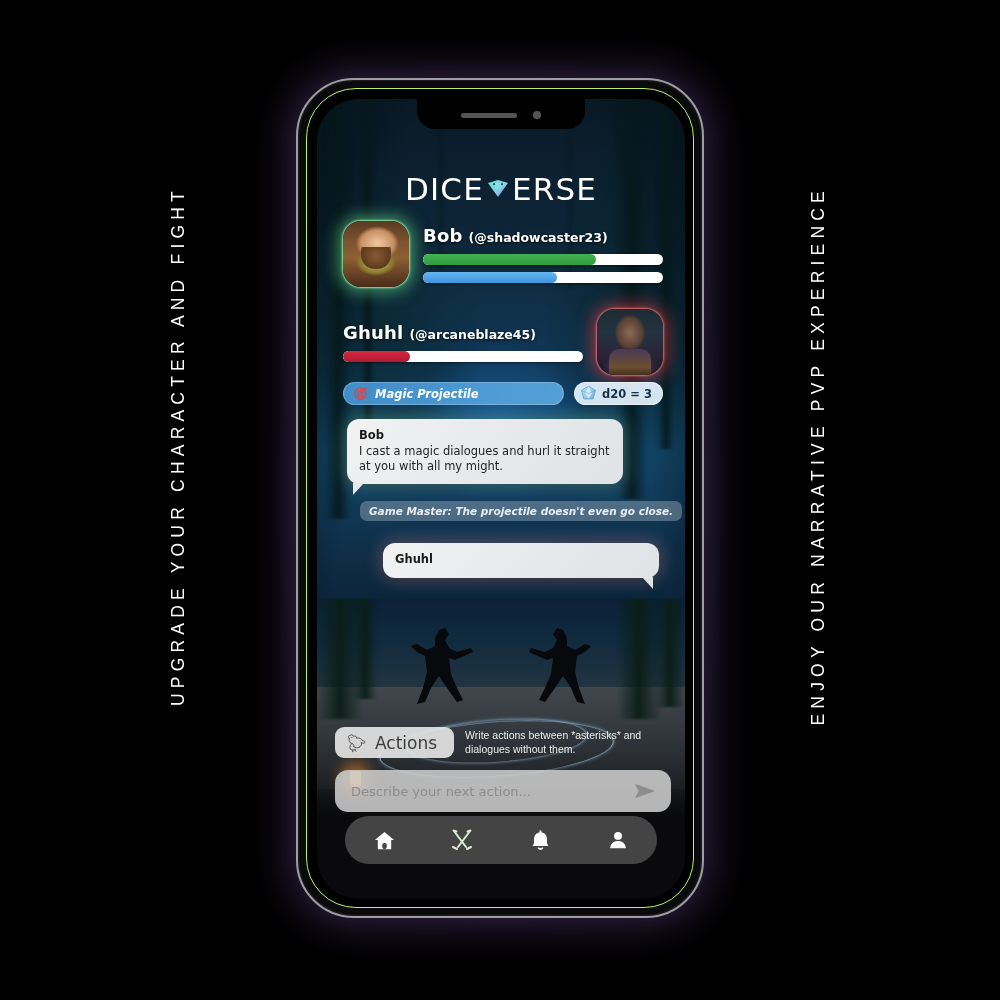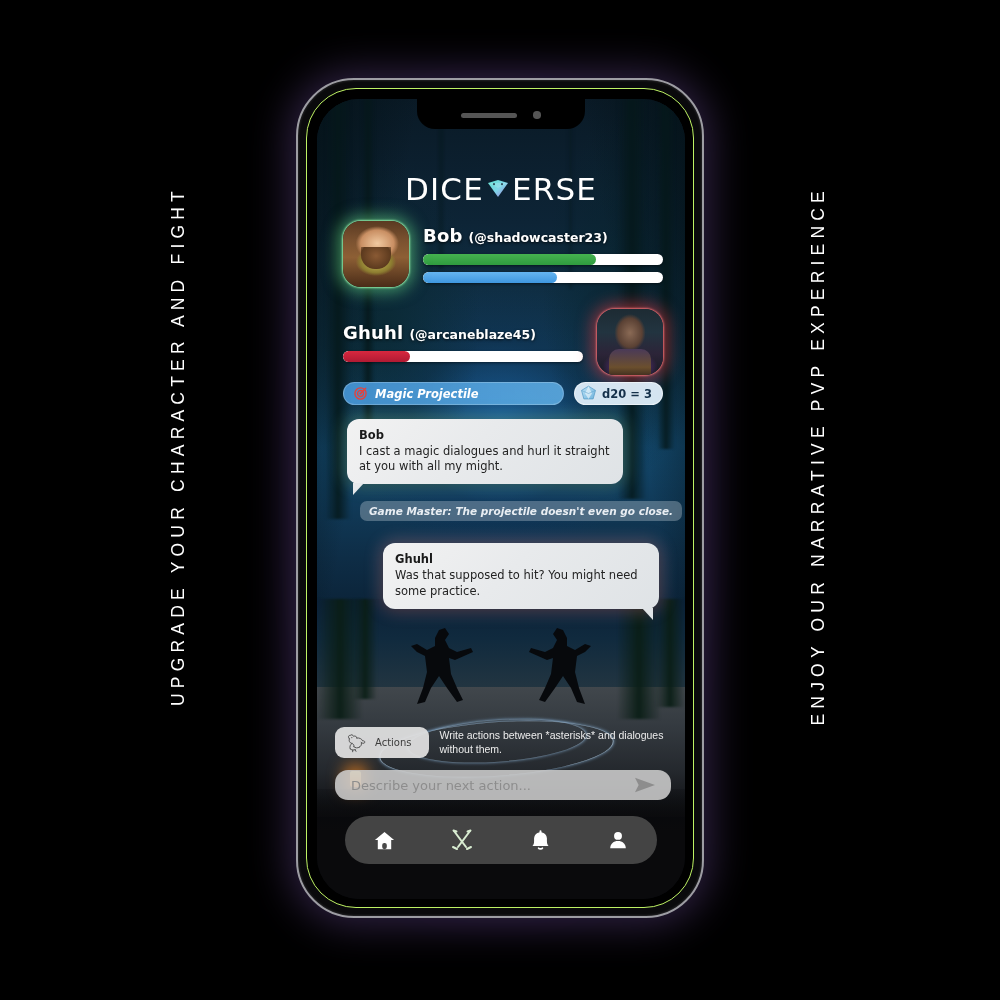--- a/index.html
+++ b/index.html
@@ -299,30 +299,30 @@
   
   .composer { position:absolute; left: 18px; top: 628px; width: 336px; z-index: 25; }
   .composer-top { display:flex; align-items:flex-start; gap: 11px; margin-bottom: 12px; }
   .actions-btn {
     flex: 0 0 auto;
     height: 31px; border-radius: 9px;
     background: rgba(226,226,226,0.93);
     display:flex; align-items:center; gap: 8px; padding: 0 17px 0 10px;
   }
   .actions-btn .label {
-    color:#3c3c3c; font-size: 10px; font-weight:400;
+    color:#3c3c3c; font-size: 17px; font-weight:400;
     font-family: "DejaVu Sans", sans-serif;
   }
   .hint {
     flex: 1 1 auto;
     color:#ececec; font-size: 10.5px; line-height: 1.35; padding-top: 1px;
     font-family: Liberation Sans, sans-serif;
   }
   .input-row {
-    height: 30px; border-radius: 13px;
+    height: 42px; border-radius: 13px;
     background: rgba(205,205,205,0.88);
     display:flex; align-items:center; padding: 0 14px 0 16px;
   }
   .input-ph {
     flex: 1 1 auto;
     color:#8d8d8d; font-size: 13px;
     font-family: "DejaVu Sans", sans-serif;
   }
 
   
@@ -482,21 +482,20 @@
                   <path d="M8 1 L14 3.4 V8 C14 11.6 11.2 14.1 8 15 C4.8 14.1 2 11.6 2 8 V3.4 Z" fill="#ffffff"></path>
                   <path d="M8 4.4 L9 6.6 L11.4 6.6 L9.5 8.1 L10.2 10.4 L8 9 L5.8 10.4 L6.5 8.1 L4.6 6.6 L7 6.6 Z" fill="#3c4a56"></path>
                 </svg>
               </span>
 
             </div>
           </div>
 
           <div class="bubble bubble-right">
             <div class="who">Ghuhl</div>
-            <div class="msg">Was that supposed to hit? You might need some practice.</div>
           </div>
 
         </div>
 
         <div class="composer">
           <div class="composer-top">
             <div class="actions-btn">
               <span>
                 <svg width="22" height="20" viewBox="0 0 26 24" fill="none" stroke="#4a4a4a" stroke-width="1.1" stroke-linecap="round" stroke-linejoin="round">
                   <path d="M5 7 C3 5 4 2.5 6 3 C7 1.5 9.5 2 10 4 C12 3 14 4 14 6"></path>

